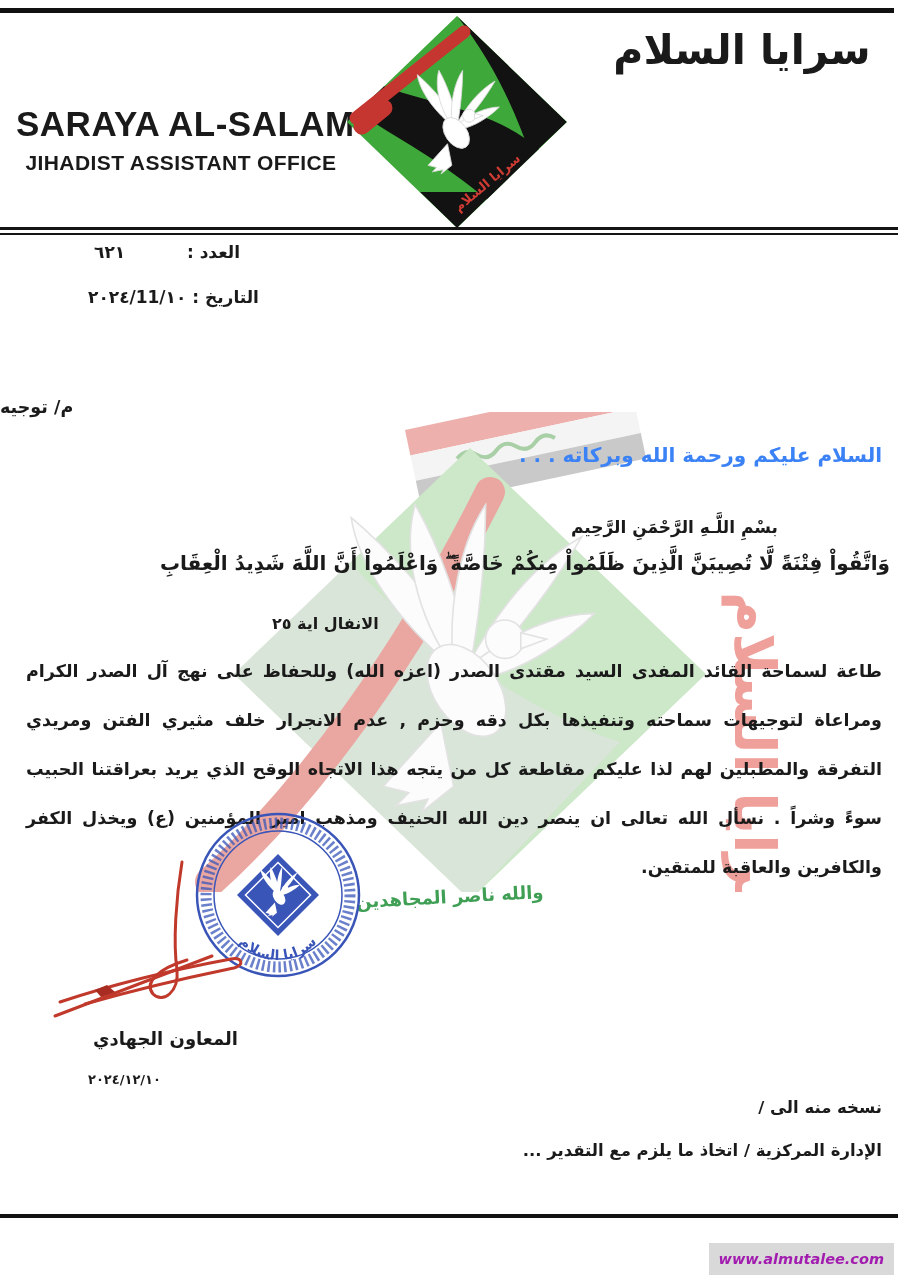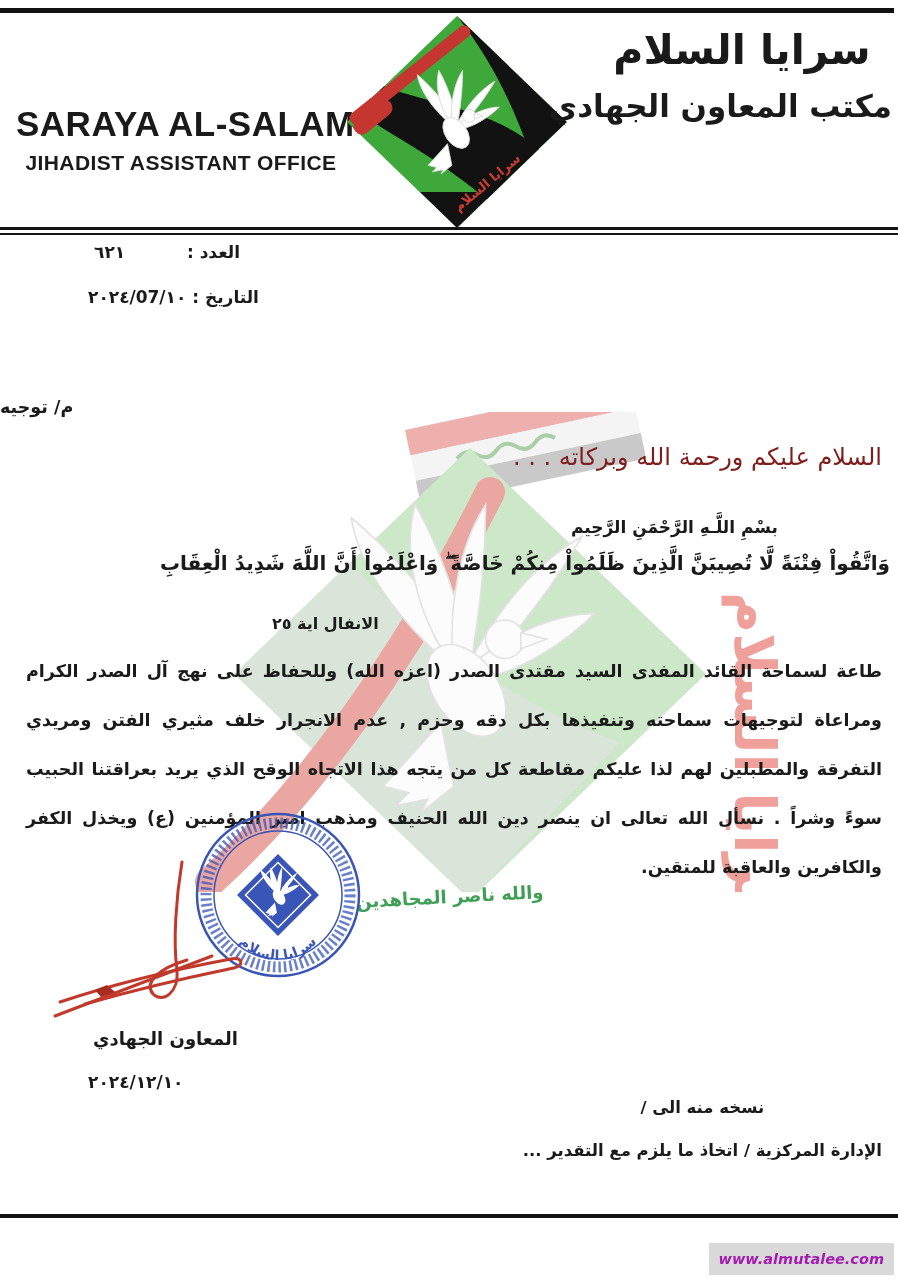--- a/index.html
+++ b/index.html
@@ -21,31 +21,31 @@
   
   .header-ar{right:6px;top:26px;width:300px;text-align:center;z-index:1;}
   .header-ar .c1{font-weight:700;font-size:41px;white-space:nowrap;}
   .header-ar .c2{font-weight:700;font-size:31px;margin-top:14px;white-space:nowrap;}
   .logo-wrap{left:340px;top:10px;width:234px;height:222px;z-index:1;}
   
   .doc-number{left:94px;top:242px;width:146px;display:flex;flex-direction:row;justify-content:space-between;direction:rtl;font-weight:700;font-size:17px;z-index:1;}
   .doc-date{left:88px;top:287px;font-weight:700;font-size:17px;z-index:1;}
   .addressee{left:0;right:0;top:348px;text-align:center;font-weight:700;font-size:19px;z-index:1;}
   .subject{left:0;right:0;top:397px;text-align:left;font-weight:700;font-size:17.5px;z-index:1;}
-  .salutation{right:16px;top:443px;font-weight:400;font-size:24px;color:#7f1d1d;z-index:1;}
+  .salutation{right:16px;top:443px;font-weight:700;font-size:20px;color:#3b82f6;z-index:1;}
   .basmala{right:120px;top:517px;font-weight:700;font-size:17px;z-index:1;margin-left:6px;}
   .verse{right:8px;top:551px;font-weight:700;font-size:20px;white-space:nowrap;z-index:1;}
   .verse-attr{left:272px;top:614px;font-weight:700;font-size:16px;z-index:1;}
   .body-par{left:26px;right:16px;top:647px;font-weight:700;font-size:17.5px;line-height:49px;text-align:justify;direction:rtl;z-index:1;}
   .stamp-wrap{left:193px;top:810px;width:170px;height:170px;z-index:2;}
   .signature-wrap{left:45px;top:850px;width:215px;height:172px;z-index:2;}
   .closing-phrase{left:356px;top:886px;font-weight:700;font-size:18px;color:#3f9f55;transform:rotate(-3deg);z-index:1;}
   .signoff-title{left:93px;top:1028px;font-weight:700;font-size:18px;z-index:1;}
-  .signoff-date{left:88px;top:1072px;font-weight:700;font-size:17px;z-index:1;}
-  .cc-block{right:16px;top:1098px;text-align:center;direction:rtl;font-weight:700;font-size:16.5px;z-index:1;}
+  .signoff-date{left:88px;top:1072px;font-weight:700;font-size:13px;z-index:1;}
+  .cc-block{right:16px;top:1098px;text-align:right;direction:rtl;font-weight:700;font-size:16.5px;z-index:1;}
   .cc-block div{margin-bottom:24px;}
   .email{left:25px;top:1227px;font-family:"Liberation Serif",serif;font-weight:700;font-size:19px;letter-spacing:.5px;text-decoration:underline;color:#151515;z-index:1;}
   .credit{right:4px;top:1243px;font-weight:700;font-style:italic;font-size:14.5px;background:#d9d9d9;color:#a21caf;padding:8px 10px;z-index:1;}
   .watermark{left:150px;top:412px;width:640px;height:480px;z-index:0;}
 </style>
 </head>
 <body>
 
 <div class="page">
 
@@ -99,30 +99,29 @@
       <path d="M117 218 L80 182 L154 182 Z" fill="#121212"></path>
     </g>
     <path d="M16 108 L124 22" stroke="#c63631" stroke-width="13" stroke-linecap="round"></path>
     <path d="M22 116 L44 98" stroke="#c63631" stroke-width="17" stroke-linecap="round"></path>
     <use href="#dove" transform="translate(60,56) scale(1.08)" fill="#ffffff" stroke="#d9d9d9" stroke-width="0.8"></use>
     <text transform="translate(150,176) rotate(-40)" font-size="13" font-weight="bold" fill="#d03c33" text-anchor="middle">سرايا السلام</text>
   </svg>
 
   <div class="abs header-ar">
     <div class="c1 rtl">سرايا السلام</div>
-    <div class="c2 rtl">مكتب المعاون الجهادي</div>
   </div>
 
   <div class="abs header-divider"></div>
 
   <div class="abs doc-number">
     <span>العدد :</span>
     <span>٦٢١</span>
   </div>
-  <div class="abs doc-date rtl">التاريخ : ٢٠٢٤/07/١٠</div>
+  <div class="abs doc-date rtl">التاريخ : ٢٠٢٤/11/١٠</div>
 
   <div class="abs subject rtl">م/ توجيه</div>
   <div class="abs salutation rtl">السلام عليكم ورحمة الله وبركاته . . .</div>
   <div class="abs basmala rtl">بسْمِ اللَّـهِ الرَّحْمَنِ الرَّحِيم</div>
   <div class="abs verse rtl">وَاتَّقُواْ فِتْنَةً لَّا تُصِيبَنَّ الَّذِينَ ظَلَمُواْ مِنكُمْ خَاصَّةً ۖ وَاعْلَمُواْ أَنَّ اللَّهَ شَدِيدُ الْعِقَابِ</div>
   <div class="abs verse-attr rtl">الانفال اية ٢٥</div>
   <div class="abs body-par">طاعة لسماحة القائد المفدى السيد مقتدى الصدر (اعزه الله) وللحفاظ على نهج آل الصدر الكرام ومراعاة لتوجيهات سماحته وتنفيذها بكل دقه وحزم , عدم الانجرار خلف مثيري الفتن ومريدي التفرقة والمطبلين لهم لذا عليكم مقاطعة كل من يتجه هذا الاتجاه الوقح الذي يريد بعراقتنا الحبيب سوءً وشراً . نسأل الله تعالى ان ينصر دين الله الحنيف ومذهب امير المؤمنين (ع) ويخذل الكفر والكافرين والعاقبة للمتقين.</div>
 
   <svg class="abs stamp-wrap" viewBox="0 0 170 170">
     <circle cx="85" cy="85" r="81" fill="none" stroke="#3a55b8" stroke-width="2.5"></circle>

